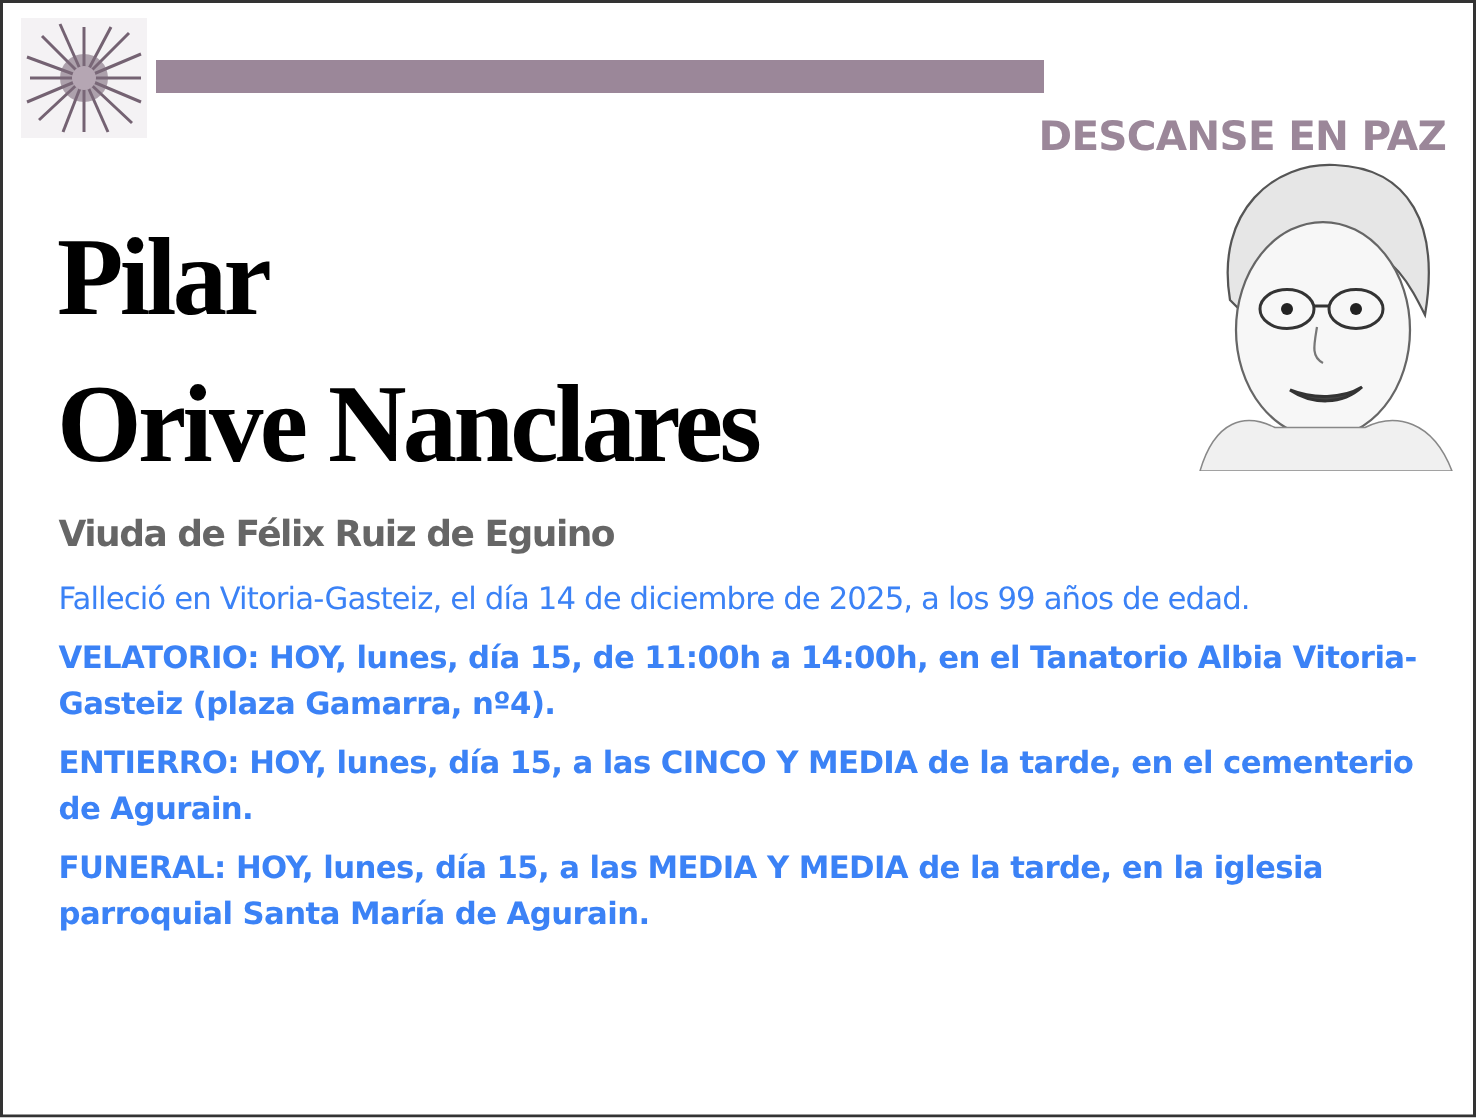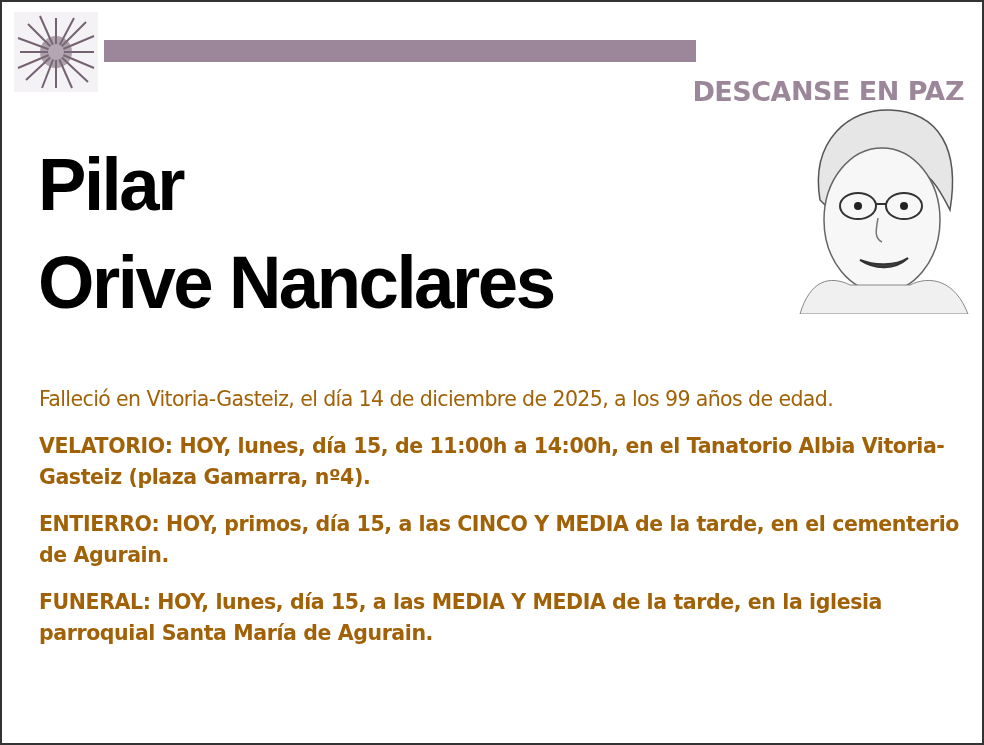--- a/index.html
+++ b/index.html
@@ -23,39 +23,39 @@
       position: absolute; right: 18px; top: 31px;
       font-family: "DejaVu Sans", sans-serif; font-weight: bold;
       font-size: 27px; letter-spacing: -0.5px;
       color: #9b8799; line-height: 36px; margin-top: 41px;
     }
     .photo {
       position: absolute; left: 788px; top: 98px; width: 180px; height: 214px;
     }
     .name {
       position: absolute; left: 36px; top: 134px;
-      font-family: Liberation Sans, sans-serif; font-weight: bold;
+      font-family: Liberation Serif, serif; font-weight: bold;
       font-size: 74px; line-height: 98px; letter-spacing: -2.5px;
       color: #000000;
     }
     .name div { transform: scaleX(0.98); transform-origin: left; }
     .widow {
       position: absolute; left: 37px; top: 338px;
       font-family: "DejaVu Sans", sans-serif; font-weight: bold;
       font-size: 24px; letter-spacing: -1px; color: #666666;
       line-height: 32px;
     }
     .body {
       position: absolute; left: 37px; top: 382px; width: 930px;
       font-family: "DejaVu Sans", sans-serif;
       font-size: 20.5px; line-height: 31px; letter-spacing: -0.6px;
-      color: #a16207;
+      color: #3b82f6;
     }
     .body p { margin: 0 0 8px 0; }
-    .body p.bold { font-weight: bold; letter-spacing: -0.4px; margin-top: 16px; }
+    .body p.bold { font-weight: bold; letter-spacing: -0.4px; }
   </style>
 </head>
 <body>
 
 <div class="frame">
 
   <svg class="flower" viewBox="0 0 84 80">
     <rect x="0" y="0" width="84" height="80" fill="#f4f2f4"></rect>
     <g stroke="#5e4a5c" stroke-width="2" opacity="0.85">
       <line x1="42" y1="40" x2="42" y2="6"></line>
@@ -94,21 +94,22 @@
     <path d="M88 118 C86 130, 84 138, 92 142" fill="none" stroke="#777" stroke-width="1.5"></path>
     <path d="M70 160 C85 170, 105 170, 118 158 C105 166, 85 166, 70 160 Z" fill="#444" stroke="#333" stroke-width="2"></path>
     <path d="M10 214 C20 180, 40 175, 60 185 L120 185 C140 175, 165 180, 178 214 Z" fill="#f0f0f0" stroke="#888" stroke-width="1"></path>
   </svg>
 
   <div class="name">
     <div>Pilar</div>
     <div>Orive Nanclares</div>
   </div>
 
+  <div class="widow">Viuda de Félix Ruiz de Eguino</div>
 
   <div class="body">
     <p>Falleció en Vitoria-Gasteiz, el día 14 de diciembre de 2025, a los 99 años de edad.</p>
     <p class="bold">VELATORIO: HOY, lunes, día 15, de 11:00h a 14:00h, en el Tanatorio Albia Vitoria-Gasteiz (plaza Gamarra, nº4).</p>
-    <p class="bold">ENTIERRO: HOY, primos, día 15, a las CINCO Y MEDIA de la tarde, en el cementerio de Agurain.</p>
+    <p class="bold">ENTIERRO: HOY, lunes, día 15, a las CINCO Y MEDIA de la tarde, en el cementerio de Agurain.</p>
     <p class="bold">FUNERAL: HOY, lunes, día 15, a las MEDIA Y MEDIA de la tarde, en la iglesia parroquial Santa María de Agurain.</p>
   </div>
 
 </div>
 
 </body></html>

